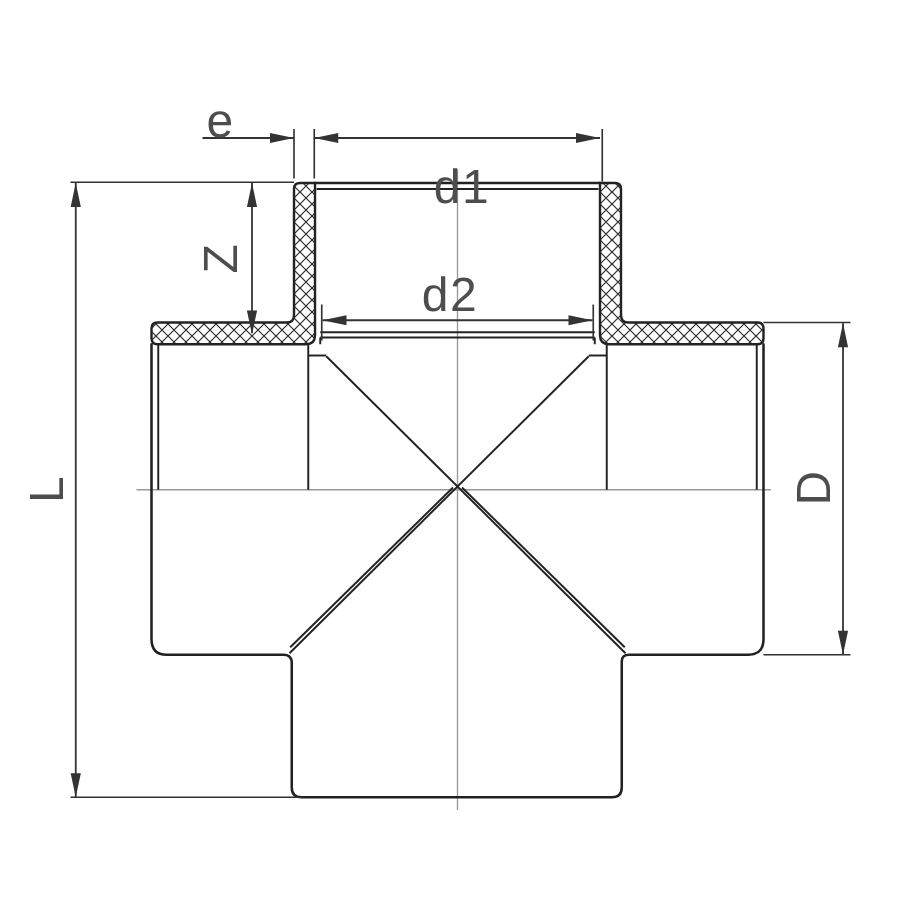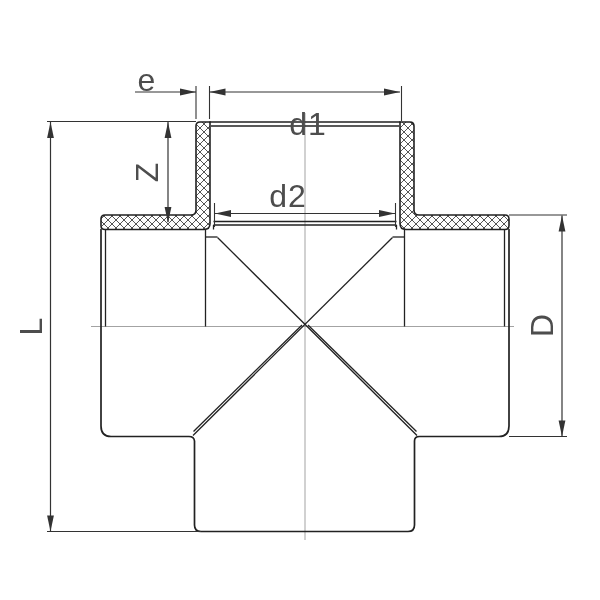--- a/index.html
+++ b/index.html
@@ -116,17 +116,17 @@
       <polygon points="50.5,122 47.1,138 53.9,138"></polygon>
       <polygon points="50.5,531.5 47.1,515.5 53.9,515.5"></polygon>
 
       <polygon points="562,215.5 558.6,231.5 565.4,231.5"></polygon>
       <polygon points="562,436.5 558.6,420.5 565.4,420.5"></polygon>
     </g>
   </svg>
 
   <div class="dim-label" style="left:147px;top:80px;">e</div>
   <div class="dim-label" style="left:308px;top:80px;margin-top:44px;">d1</div>
-  <div class="dim-label" style="left:288px;top:196px;">d2</div>
+  <div class="dim-label" style="left:300px;top:196px;">d2</div>
   <div class="dim-label vertical" style="left:147px;top:172px;">Z</div>
   <div class="dim-label vertical" style="left:31px;top:326px;">L</div>
   <div class="dim-label vertical" style="left:542px;top:325px;">D</div>
 </div>
 
 </body></html>

